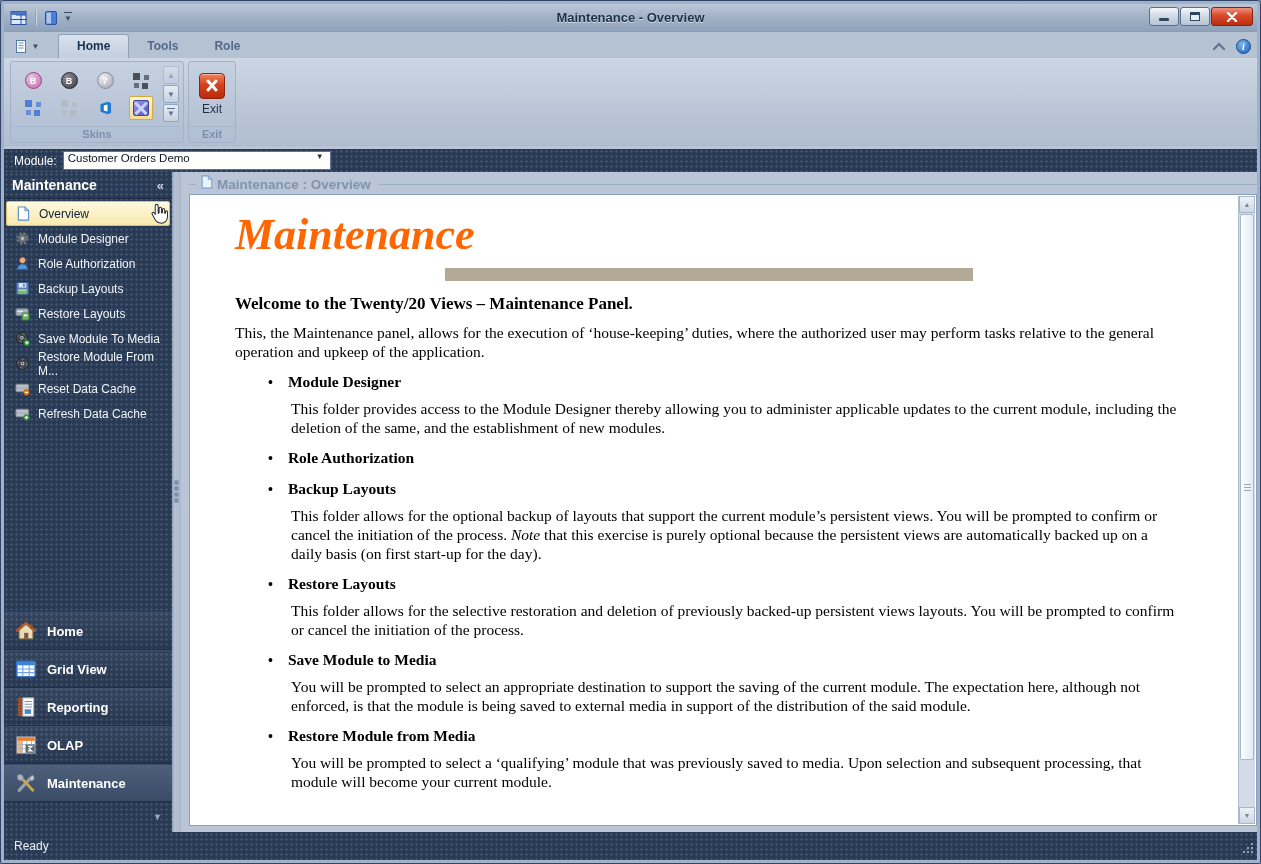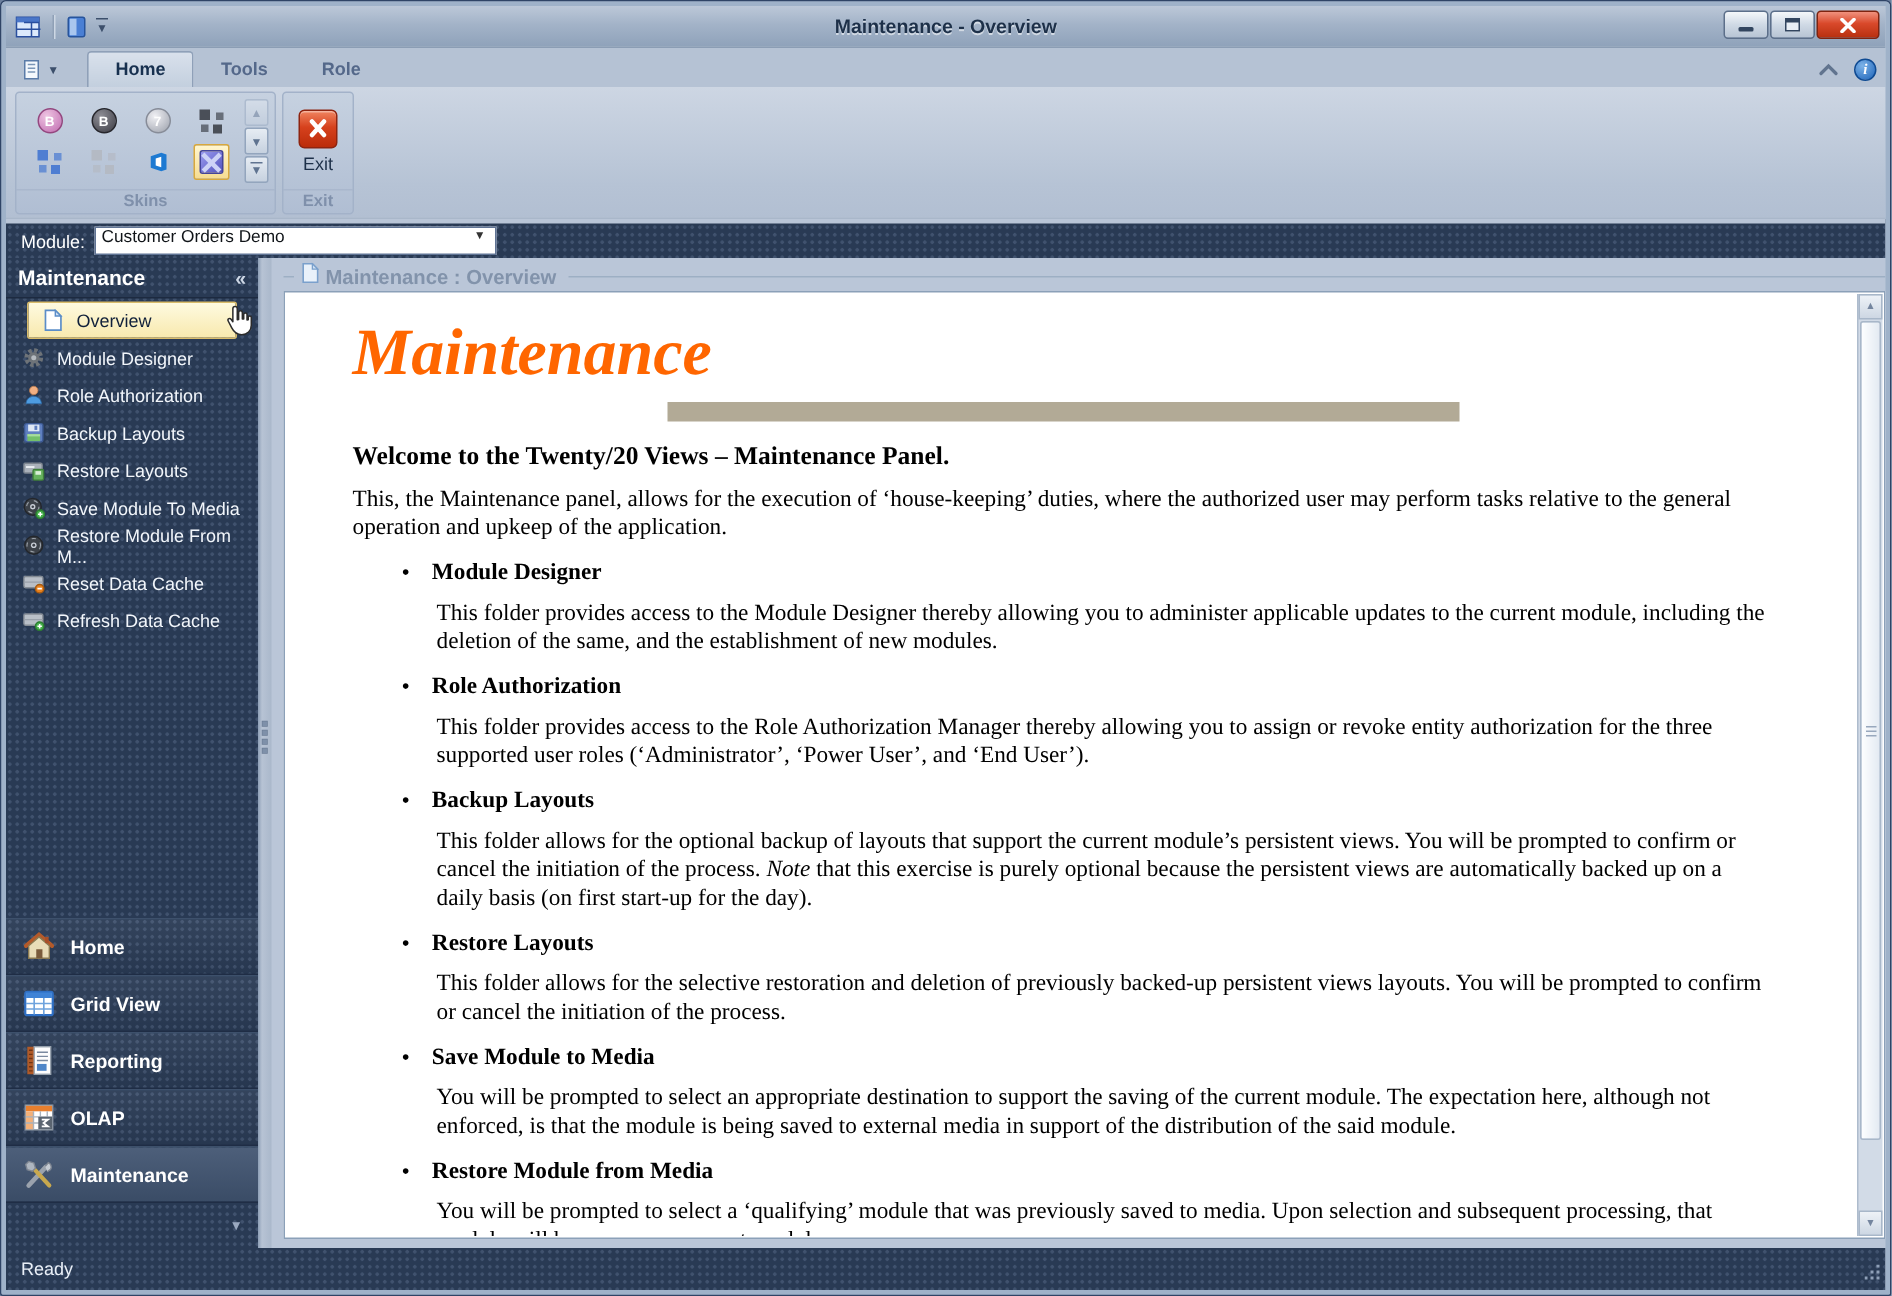--- a/index.html
+++ b/index.html
@@ -94,21 +94,21 @@
   .main { flex:1; display:flex; min-height:0; }
   .sidebar { width:168px; flex:0 0 168px; display:flex; flex-direction:column; color:#fff; }
   .sb-header { height:27px; flex:0 0 27px; display:flex; align-items:center; padding:0 8px;
                font-size:14px; font-weight:bold; border-bottom:1px solid #1d2a40; }
   .sb-header .hlabel { flex:1; }
   .sb-chevron { color:#cdd7e5; font-size:13px; }
   .nav-list { padding:2px 0; }
   .nav-item { height:25px; display:flex; align-items:center; gap:8px; padding:0 6px 0 10px; font-size:12px; color:#f2f6fb; }
   .nav-item .nicon { width:16px; display:flex; justify-content:center; flex:0 0 16px; }
   .nav-item.selected { background:linear-gradient(#fefae0,#f8e9ae); border:1px solid #d9bc6a; border-radius:2px;
-                       margin:0 14px; padding-left:8px; color:#10203a; height:25px; }
+                       margin:0 2px; padding-left:8px; color:#10203a; height:25px; }
   .sb-spacer { flex:1; }
   .sb-group { height:38px; flex:0 0 38px; display:flex; align-items:center; gap:9px; padding:0 10px;
               font-size:13px; font-weight:bold; border-top:1px solid #3d506b; border-bottom:1px solid #1f2d45;
               background:linear-gradient(rgba(255,255,255,.05), rgba(0,0,0,.06)); }
   .sb-group.selected { background:linear-gradient(#4d5f7a,#3a4c66); }
   .sb-group .gicon { width:24px; flex:0 0 24px; display:flex; justify-content:center; }
   .sb-overflow { height:30px; flex:0 0 30px; display:flex; align-items:center; justify-content:flex-end; padding:0 10px; }
   .sb-overflow .oarrow { color:#9aa9c0; font-size:9px; }
 
   .splitter { width:9px; flex:0 0 9px; background:linear-gradient(90deg,#8d9fb6,#b7c3d4 30%,#aab8cb); display:flex; align-items:center; justify-content:center;
@@ -488,21 +488,20 @@
                     <span class="bullet-dot">•</span>
                     <span>Module Designer</span>
                   </div>
               <div class="bullet-body">This folder provides access to the Module Designer thereby allowing you to administer applicable updates to the current module, including the deletion of the same, and the establishment of new modules.</div>
             </div>
             <div class="bullet">
               <div class="bullet-head">
                     <span class="bullet-dot">•</span>
                     <span>Role Authorization</span>
                   </div>
-              <div class="bullet-body">This folder provides access to the Role Authorization Manager thereby allowing you to assign or revoke entity authorization for the three supported user roles (‘Administrator’, ‘Power User’, and ‘End User’).</div>
             </div>
             <div class="bullet">
               <div class="bullet-head">
                     <span class="bullet-dot">•</span>
                     <span>Backup Layouts</span>
                   </div>
               <div class="bullet-body"><span>This folder allows for the optional backup of layouts that support the current module’s persistent views. You will be prompted to confirm or cancel the initiation of the process. </span><span class="note-italic">Note</span><span> that this exercise is purely optional because the persistent views are automatically backed up on a daily basis (on first start-up for the day).</span></div>
             </div>
             <div class="bullet">
               <div class="bullet-head">

